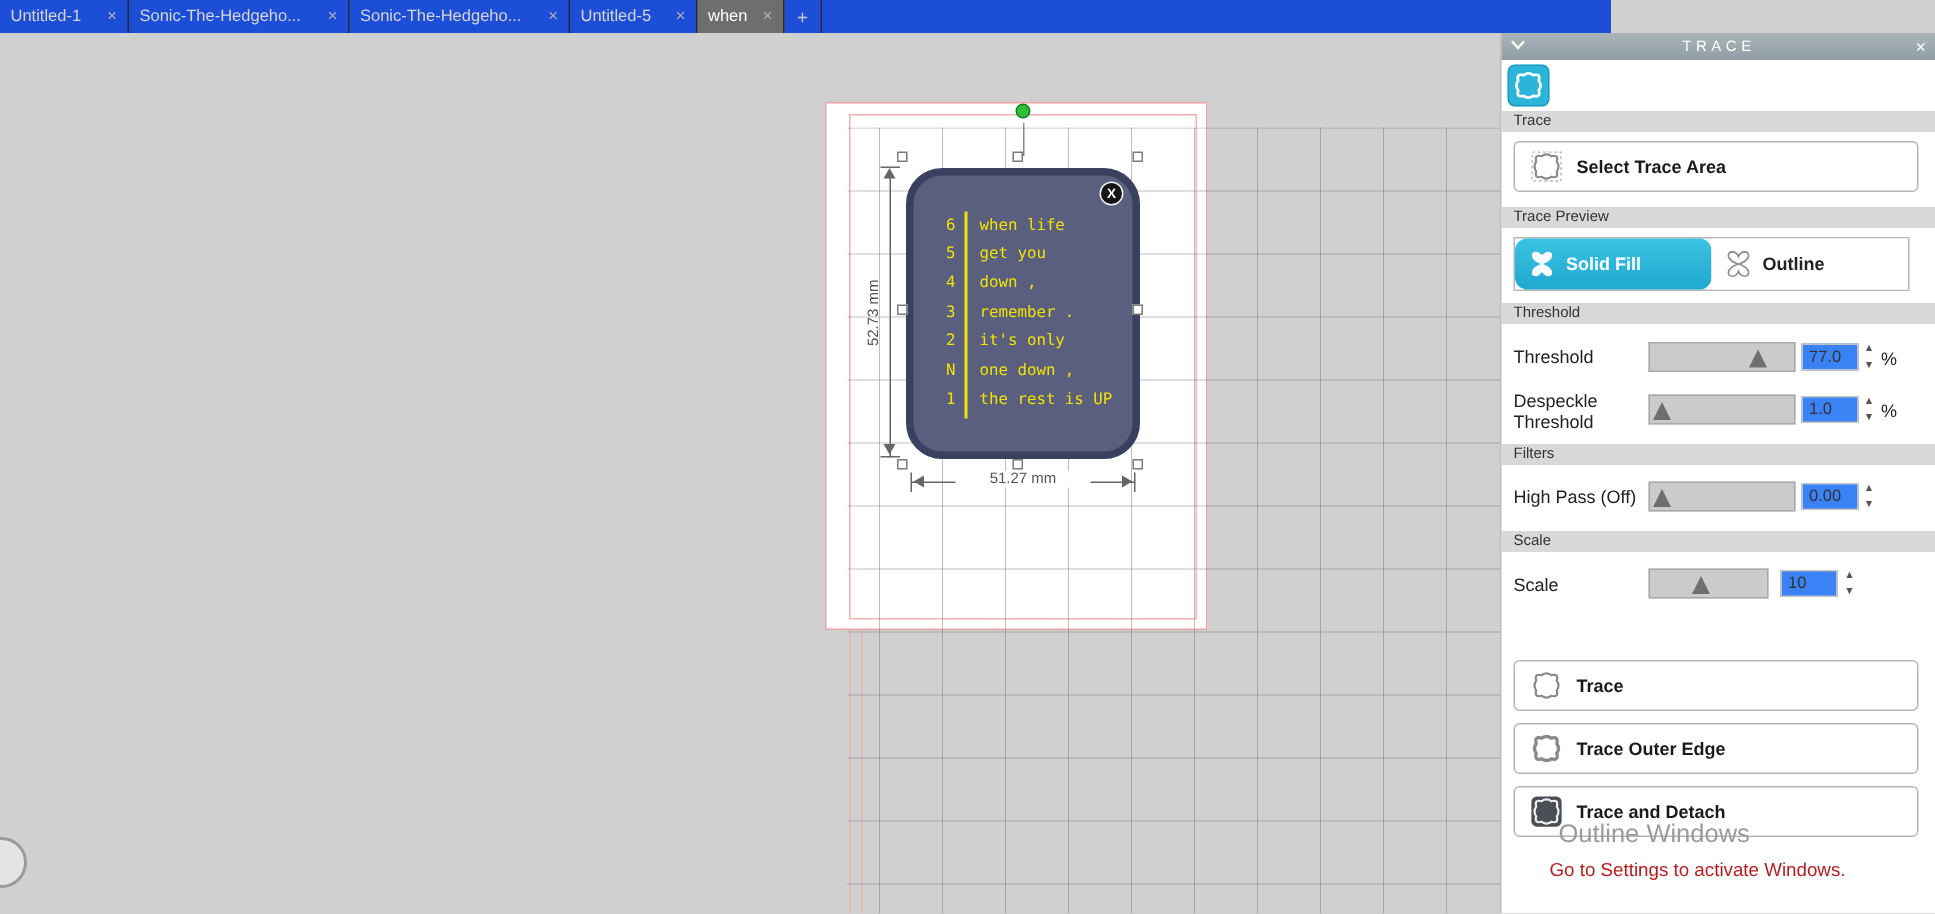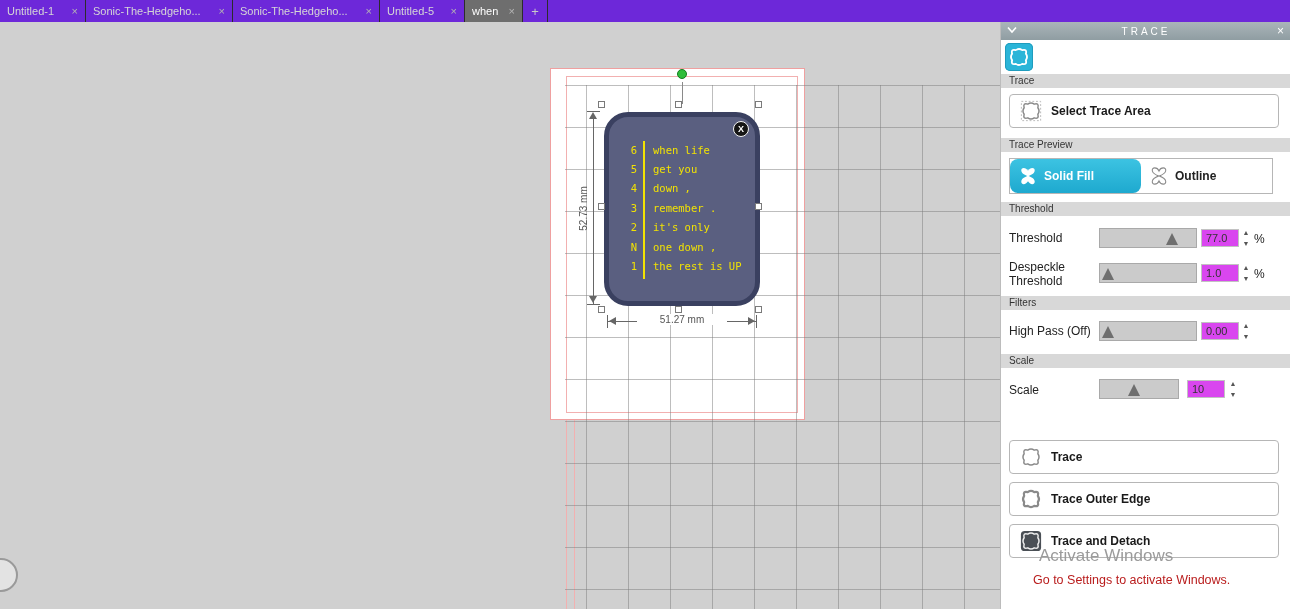--- a/index.html
+++ b/index.html
@@ -1,20 +1,20 @@
 <!DOCTYPE html>
 <html><head>
 <meta charset="utf-8">
 <style>
   html,body{margin:0;padding:0;}
   body{width:1290px;height:609px;overflow:hidden;font-family:"Liberation Sans",sans-serif;background:#d0d0d0;}
   #root{position:relative;width:1290px;height:609px;overflow:hidden;}
 
   
-  #tabbar{position:absolute;left:0;top:0;width:1290px;height:22px;background:#6d28d9;display:flex;z-index:30;}
+  #tabbar{position:absolute;left:0;top:0;width:1074px;height:22px;background:#1d4ed8;display:flex;z-index:30;}
   .tab{height:22px;display:flex;align-items:center;justify-content:space-between;padding:0 7px;border-right:1px solid #2c2c2c;color:#d6d6d6;font-size:11px;box-sizing:border-box;white-space:nowrap;overflow:hidden;}
   .tab.active{background:#6e6e6e;color:#ffffff;}
   .tab .tclose{margin-left:9px;color:#b5b5b5;font-size:11px;}
   .newtab{width:24px;height:22px;display:flex;align-items:center;justify-content:center;color:#c8c8c8;font-size:13px;border-right:1px solid #2c2c2c;}
 
   
   #canvas{position:absolute;left:0;top:22px;width:1290px;height:587px;background:#d0d0d0;}
   #page{position:absolute;left:550px;top:46px;width:255px;height:352px;background:#ffffff;border:1px solid #efA0a0;box-sizing:border-box;}
   #cutborder{position:absolute;left:566px;top:54px;width:232px;height:337px;border:1px solid #f2b0b0;box-sizing:border-box;}
   .redline-v{position:absolute;top:398px;width:1px;height:189px;background:#f2b0b0;}
@@ -53,21 +53,21 @@
   #pheader .pclose{position:absolute;right:7px;top:1px;color:#ffffff;font-size:12px;line-height:16px;}
   #tool-icon{position:absolute;left:4px;top:21px;width:28px;height:28px;background:#2bb5d8;border-radius:5px;display:flex;align-items:center;justify-content:center;box-shadow:0 0 0 1px #1f9cbd inset;}
   .secbar{position:absolute;left:0;width:290px;height:14px;background:#d8d8d8;font-size:10px;color:#333;line-height:14px;padding-left:8px;box-sizing:border-box;}
   .pbtn{position:absolute;left:8px;width:270px;height:34px;background:#ffffff;border:1px solid #b6b6b6;border-radius:4px;display:flex;align-items:center;gap:9px;padding-left:10px;box-sizing:border-box;font-weight:bold;font-size:12px;color:#1a1a1a;}
   #segmented{position:absolute;left:8px;top:136px;width:264px;height:36px;border:1px solid #b6b6b6;box-sizing:border-box;display:flex;}
   .seg{width:131px;height:34px;display:flex;align-items:center;gap:6px;padding-left:8px;box-sizing:border-box;font-weight:bold;font-size:12px;color:#222;background:#fff;}
   .seg.seg-active{background:linear-gradient(#3cc3e2,#1ea9cf);color:#ffffff;border-radius:8px;}
   .plabel{position:absolute;left:8px;font-size:12px;color:#222;line-height:14px;}
   .slider{position:absolute;height:20px;background:#cbcbcb;border:1px solid #a9a9a9;box-sizing:border-box;}
   .sl-handle{position:absolute;bottom:2px;width:0;height:0;border-left:6px solid transparent;border-right:6px solid transparent;border-bottom:12px solid #6f6f6f;}
-  .valbox{position:absolute;width:38px;height:18px;background:#d946ef;border:1px solid #c2c2c2;font-size:11px;color:#333;padding:0 0 0 4px;box-sizing:border-box;font-family:"Liberation Sans",sans-serif;}
+  .valbox{position:absolute;width:38px;height:18px;background:#3b82f6;border:1px solid #c2c2c2;font-size:11px;color:#333;padding:0 0 0 4px;box-sizing:border-box;font-family:"Liberation Sans",sans-serif;}
   .spin{position:absolute;width:10px;height:20px;display:flex;flex-direction:column;justify-content:space-between;align-items:center;}
   .spin span{font-size:7px;color:#555;line-height:9px;cursor:default;}
   .pct{position:absolute;font-size:12px;color:#222;}
   #wm1{position:absolute;left:38px;top:524px;font-size:17px;color:#9b9b9b;}
   #wm2{position:absolute;left:32px;top:551px;font-size:12.5px;color:#b91c1c;}
 </style>
 </head>
 <body>
 
 <div id="root">
@@ -272,17 +272,17 @@
       <span>Trace Outer Edge</span>
     </div>
     <div class="pbtn" style="top:502px">
       <svg width="22" height="22" viewBox="0 0 24 24">
         <rect x="1" y="1" width="22" height="22" rx="4" fill="#4a4f55"></rect>
         <path d="M8.5 4.5 Q12 2 15.5 4.5 Q21 3 19.5 8.5 Q22 12 19.5 15.5 Q21 21 15.5 19.5 Q12 22 8.5 19.5 Q3 21 4.5 15.5 Q2 12 4.5 8.5 Q3 3 8.5 4.5 Z" fill="none" stroke="#eeeeee" stroke-width="1.6"></path>
       </svg>
       <span>Trace and Detach</span>
     </div>
 
-    <div id="wm1">Activate Windows</div>
+    <div id="wm1">Outline Windows</div>
     <div id="wm2">Go to Settings to activate Windows.</div>
   </div>
 
 </div>
 
 </body></html>

